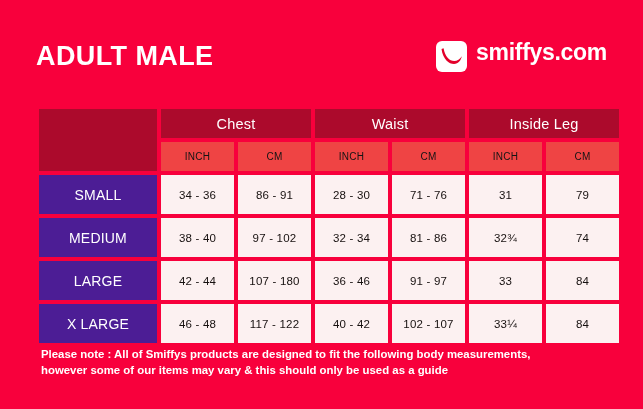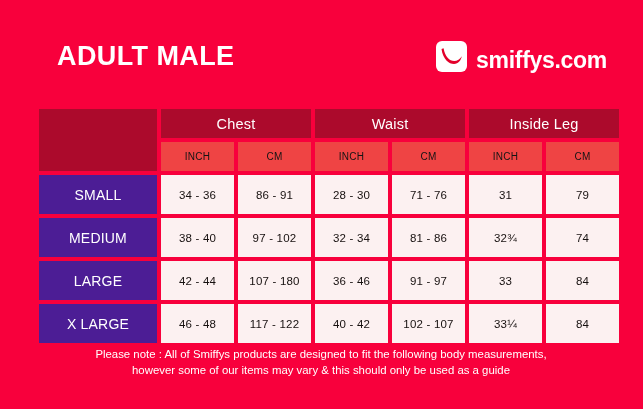--- a/index.html
+++ b/index.html
@@ -33,25 +33,24 @@
     align-items: center;
     justify-content: space-between;
   }
   .page-title {
     font-size: 27px;
     font-weight: bold;
     color: #ffffff;
     letter-spacing: 0.4px;
     line-height: 1;
     white-space: nowrap;
-    margin-left: 21px;
   }
   .brand {
     display: flex;
-    align-items: flex-end;
+    align-items: flex-start;
     gap: 9px;
   }
   .brand-mark {
     width: 31px;
     height: 31px;
     background: #ffffff;
     border-radius: 6px;
     position: relative;
     flex: 0 0 auto;
   }
@@ -128,23 +127,22 @@
   }
 
   
   .footnote {
     position: absolute;
     left: 41px;
     top: 347px;
     width: 560px;
     color: #ffffff;
     font-size: 11.4px;
-    font-weight: normal;
+    font-weight: bold;
     line-height: 15.5px;
-    text-align: center;
   }
   .footnote div { white-space: nowrap; }
 </style>
 </head>
 <body>
 
 <div id="page">
 
   <div class="header-row">
     <div class="page-title">ADULT MALE</div>

